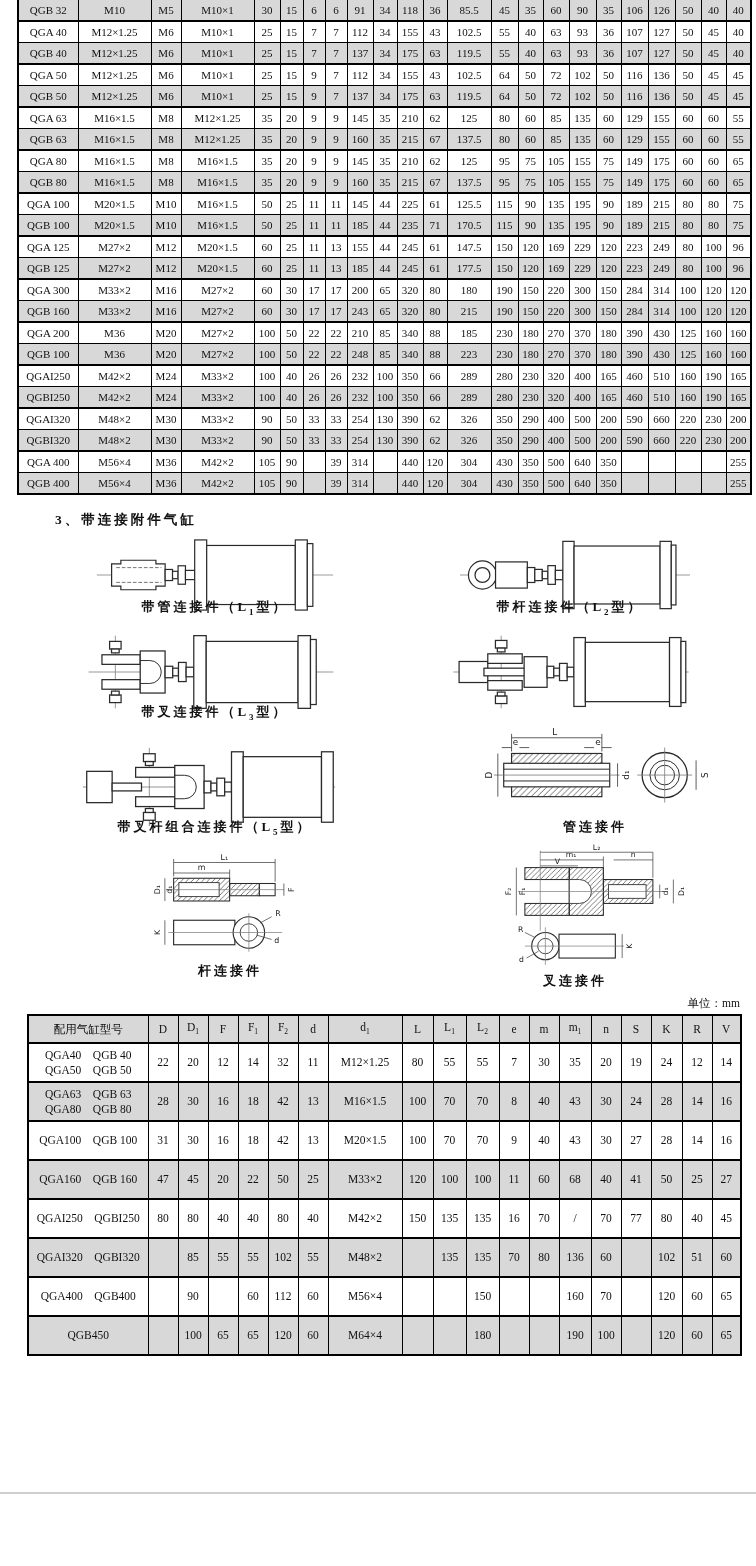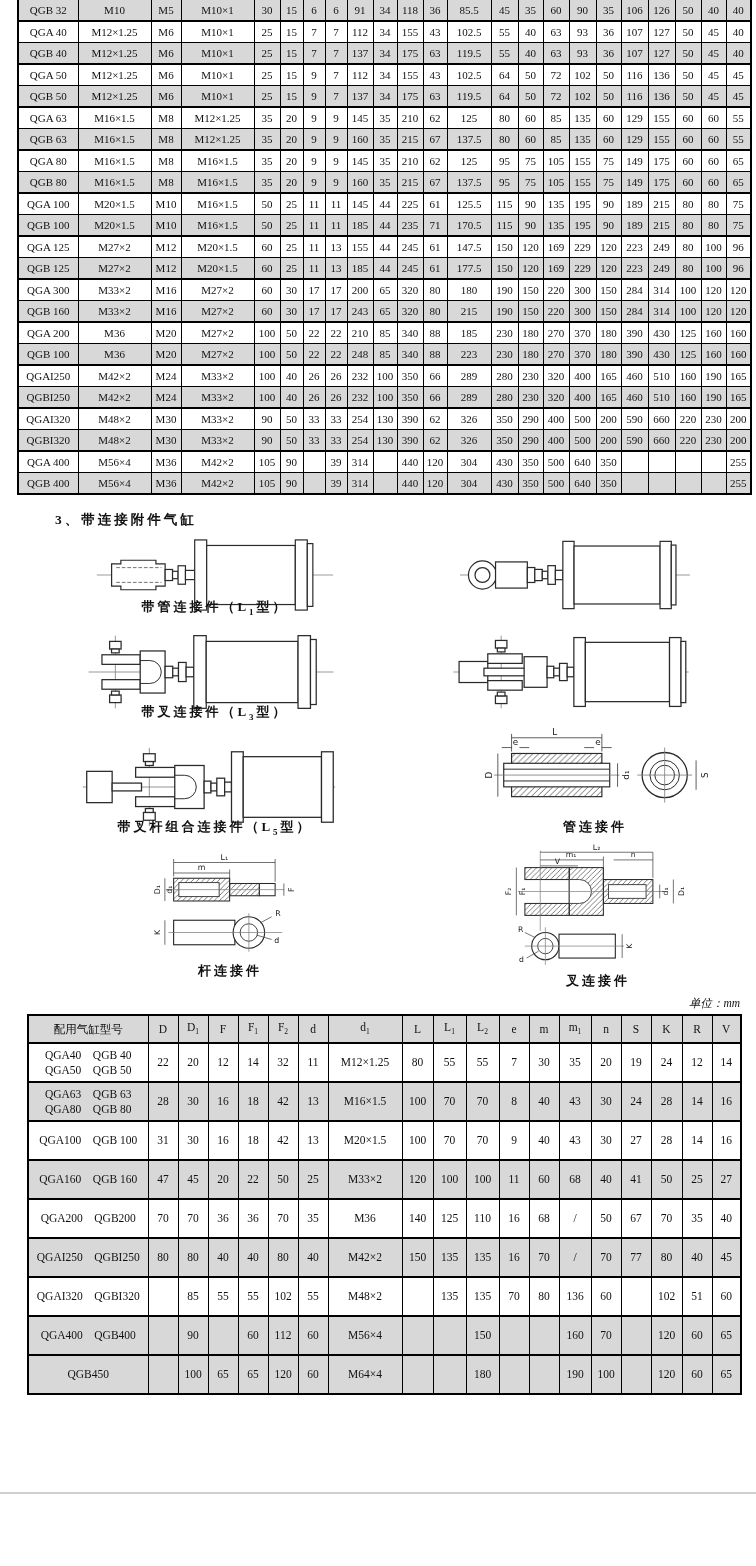--- a/index.html
+++ b/index.html
@@ -19,21 +19,21 @@
   .diag svg{display:block;width:100%;height:100%;}
   .shape{fill:#fff;stroke:#2a2a2a;stroke-width:1.3;}
   .thin{fill:none;stroke:#2a2a2a;stroke-width:1;}
   .cline{stroke:#777;stroke-width:0.8;}
   .dash{stroke:#444;stroke-width:0.8;stroke-dasharray:4 2;fill:none;}
   .dim{stroke:#333;stroke-width:0.8;fill:none;}
   .dtext{font-family:"DejaVu Sans","Liberation Sans",sans-serif;font-size:9px;fill:#222;}
   .cap{position:absolute;text-align:center;font-size:13px;font-weight:600;letter-spacing:3px;}
   .cap sub{font-size:9px;}
   
-  .unit{position:absolute;left:610px;top:996px;width:130px;text-align:right;font-size:11.5px;font-style:italic;}
+  .unit{position:absolute;left:610px;top:996px;width:130px;text-align:right;font-size:11.5px;}
   
   .t2{position:absolute;left:27px;top:1014px;width:713px;border-collapse:collapse;
       table-layout:fixed;border:2px solid #000;font-size:11.5px;}
   .t2 th{border:1px solid #000;border-bottom-width:2px;background:#d8d8d8;font-weight:400;
          height:26px;padding:0;text-align:center;}
   .t2 th sub{font-size:7.5px;}
   .t2 td{border:1px solid #000;border-bottom-width:2px;height:37px;text-align:center;
          padding:0 1px;white-space:pre-line;line-height:1.25;overflow:hidden;}
   .t2 tbody tr:nth-child(even) td{background:#d8d8d8;}
   .t2 tbody tr:last-child td{background:#d8d8d8;margin-top:43px;}
@@ -681,20 +681,23 @@
         <rect class="shape" x="74" y="38" width="8" height="16"></rect>
       <rect class="shape" x="82" y="40" width="8" height="12"></rect>
         <rect class="shape" x="90" y="42" width="6" height="8"></rect>
       <rect class="shape" x="96" y="36" width="8" height="20"></rect>
         <rect class="shape" x="104" y="41" width="8" height="10"></rect>
       <rect class="shape" x="112" y="10" width="12" height="72"></rect>
         <rect class="shape" x="124" y="15" width="92" height="62"></rect>
       <rect class="shape" x="216" y="10" width="12" height="72"></rect>
         <rect class="shape" x="228" y="14" width="5" height="64"></rect>
     </svg>
+  </div>
+  <div class="cap" style="left:420px;top:598px;width:300px">
+    <span>带杆连接件（L</span><sub>2</sub><span>型）</span>
   </div>
 
   <div class="diag" style="left:85px;top:628px;width:252px;height:88px">
     <svg viewBox="0 0 260 92">
       <line class="cline" x1="2" y1="46" x2="258" y2="46"></line>
       <line class="cline" x1="30" y1="8" x2="30" y2="84"></line>
       <rect class="shape" x="16" y="28" width="40" height="10"></rect>
         <rect class="shape" x="16" y="54" width="40" height="10"></rect>
       <rect class="shape" x="56" y="24" width="26" height="44"></rect>
       <path class="thin" d="M56,34 h10 a12,12 0 0 1 0,24 h-10" fill="#fff"></path>
@@ -885,21 +888,21 @@
       <line class="cline" x1="58" y1="100" x2="58" y2="144"></line>
         <line class="cline" x1="34" y1="122" x2="150" y2="122"></line>
       <line class="dim" x1="34" y1="106" x2="46" y2="112"></line>
       <text class="dtext" x="26" y="105">R</text>
       <line class="dim" x1="36" y1="136" x2="50" y2="128"></line>
       <text class="dtext" x="27" y="141">d</text>
       <line class="dim" x1="148" y1="108" x2="148" y2="136"></line>
       <text class="dtext" transform="rotate(-90 157 122)" x="157" y="125" text-anchor="middle">K</text>
     </svg>
   </div>
-  <div class="cap" style="left:483px;top:972px;width:230px">
+  <div class="cap" style="left:460px;top:972px;width:230px">
     <span>叉连接件</span><sub></sub><span></span>
   </div>
 
   <div class="unit">单位：mm</div>
 
   <table class="t2">
     <colgroup>
       <col style="width:120px">
       <col style="width:30px">
         <col style="width:30px">
@@ -1024,41 +1027,20 @@
           <td>11</td>
           <td>60</td>
           <td>68</td>
           <td>40</td>
           <td>41</td>
           <td>50</td>
           <td>25</td>
           <td>27</td>
         </tr>
         <tr>
-          <td>QGA200　QGB200</td>
-          <td>70</td>
-          <td>70</td>
-          <td>36</td>
-          <td>36</td>
-          <td>70</td>
-          <td>35</td>
-          <td>M36</td>
-          <td>140</td>
-          <td>125</td>
-          <td>110</td>
-          <td>16</td>
-          <td>68</td>
-          <td>/</td>
-          <td>50</td>
-          <td>67</td>
-          <td>70</td>
-          <td>35</td>
-          <td>40</td>
-        </tr>
-        <tr>
           <td>QGAI250　QGBI250</td>
           <td>80</td>
           <td>80</td>
           <td>40</td>
           <td>40</td>
           <td>80</td>
           <td>40</td>
           <td>M42×2</td>
           <td>150</td>
           <td>135</td>

